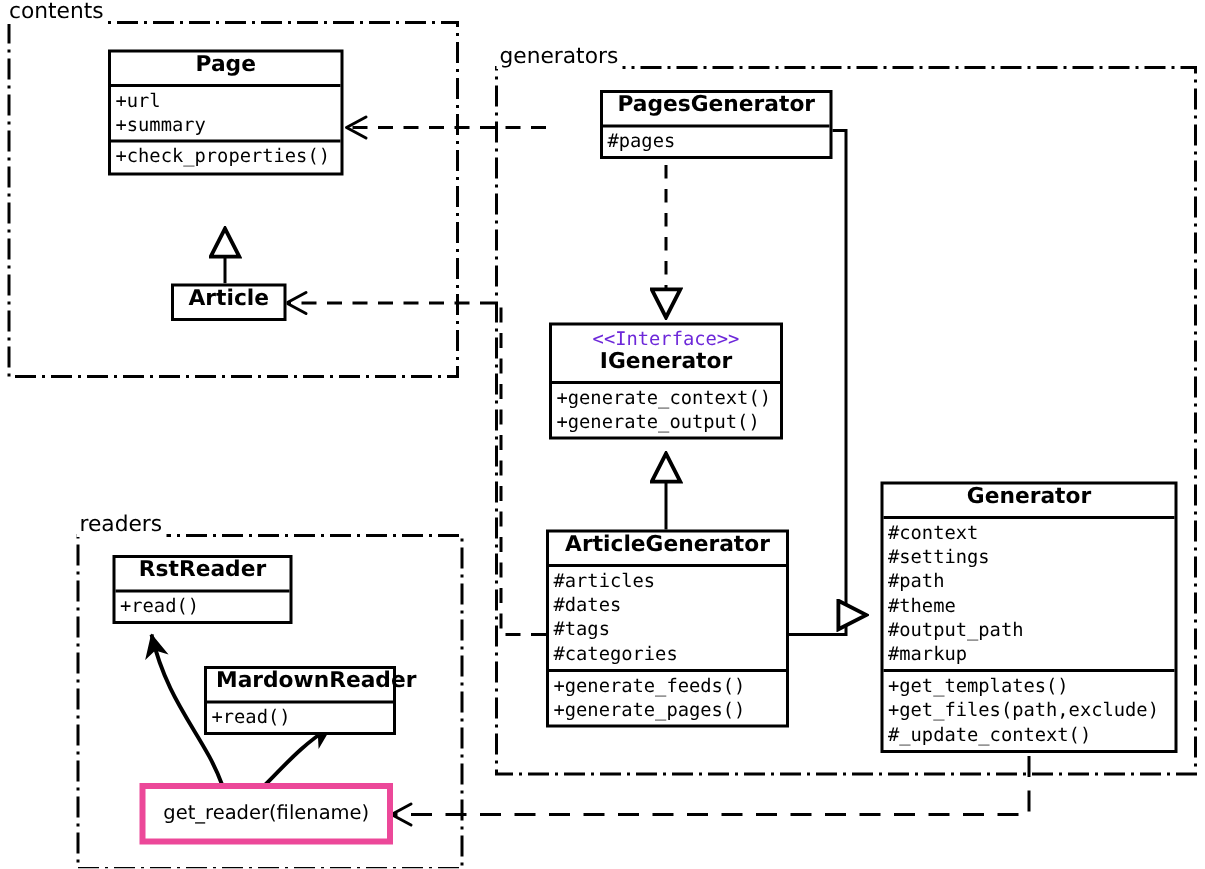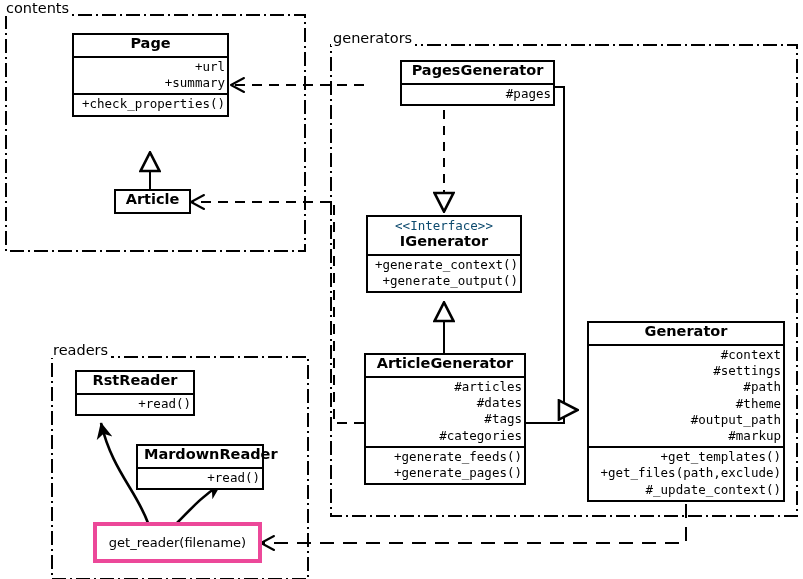--- a/index.html
+++ b/index.html
@@ -53,37 +53,36 @@
     font-family: "DejaVu Sans", sans-serif;
     color: #000000;
     padding: 0 6px 5px 6px;
     line-height: 16px;
   }
   .uml .stereo {
     text-align: center;
     font-weight: normal;
     font-size: 12.5px;
     font-family: "DejaVu Sans Mono", monospace;
-    color: #0c4a6e;
+    color: #6d28d9;
     line-height: 15px;
     padding-top: 1px;
   }
   .uml .title.with-stereo {
     padding-top: 0;
   }
   .uml .members {
     padding: 1px 2px 2px 3px;
   }
   .uml .member {
     font-family: "DejaVu Sans Mono", monospace;
     font-size: 12.5px;
     color: #000000;
     line-height: 16.2px;
     white-space: nowrap;
-    text-align: right;
   }
   .fnbox {
     position: absolute;
     border: 4px solid #ec4899;
     background: #ffffff;
     box-sizing: border-box;
     display: flex;
     align-items: center;
     justify-content: center;
   }

